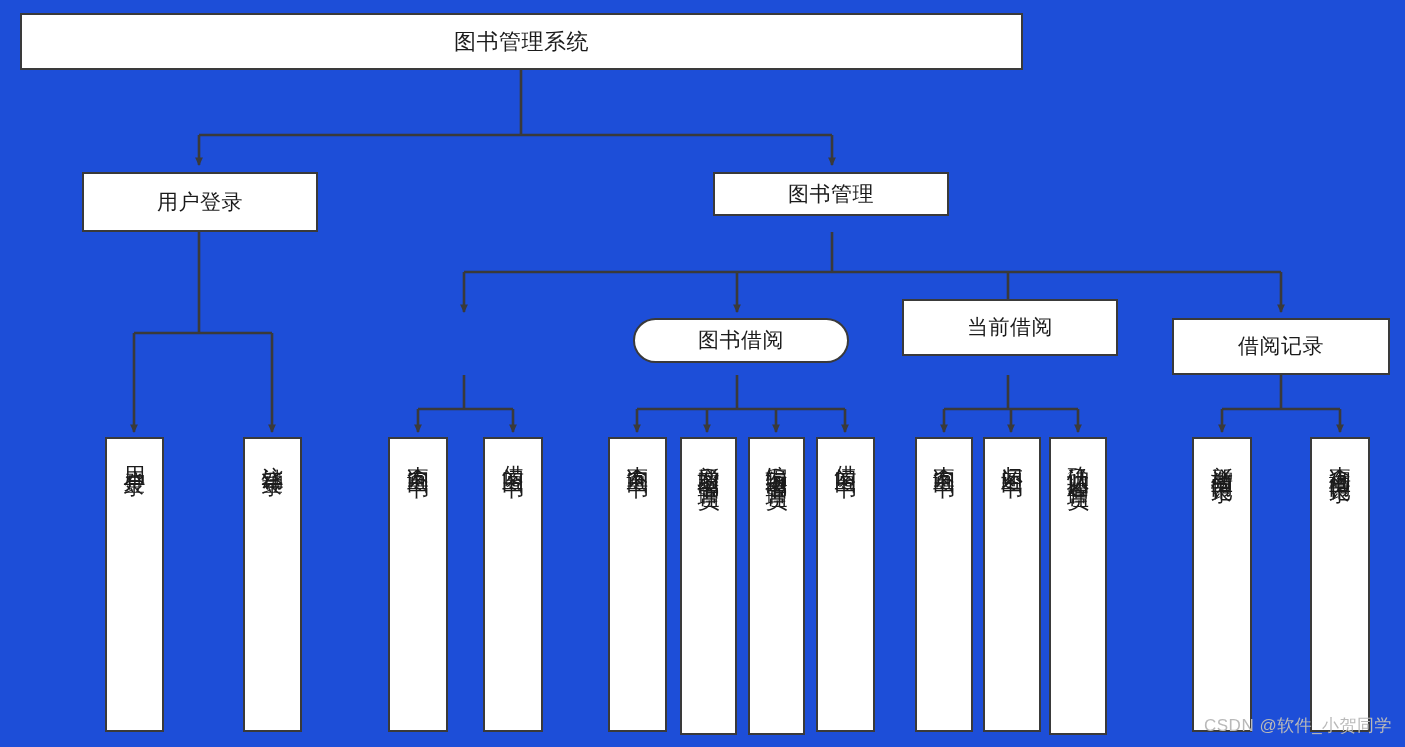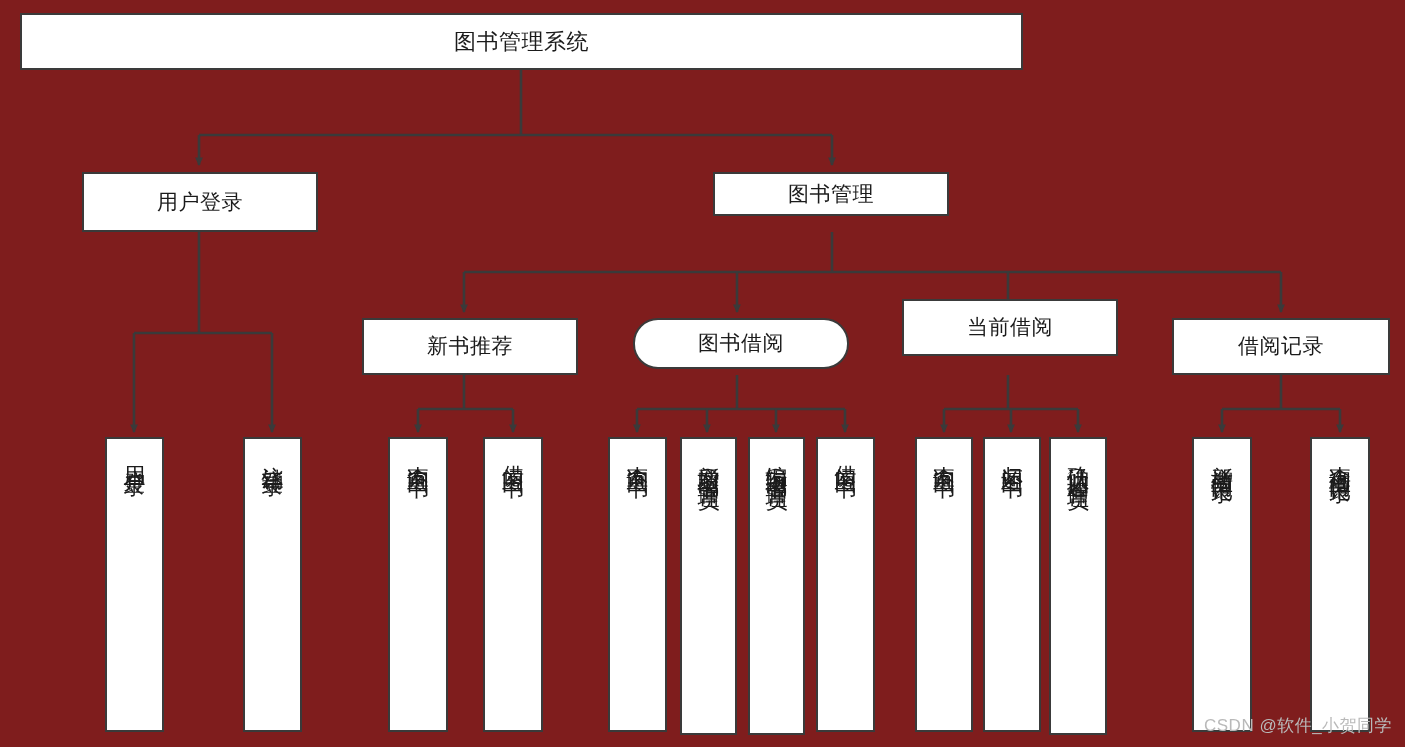--- a/index.html
+++ b/index.html
@@ -8,21 +8,21 @@
     padding: 0;
     background: #ffffff;
   }
   body {
     font-family: "Liberation Sans", "DejaVu Sans", sans-serif;
   }
   #diagram-root {
     position: relative;
     width: 1405px;
     height: 747px;
-    background: #7f1d1d;
+    background: #1d4ed8;
     overflow: hidden;
   }
   
   #connector-layer {
     position: absolute;
     left: 0;
     top: 0;
     width: 1405px;
     height: 747px;
     pointer-events: none;
@@ -141,25 +141,22 @@
   </div>
 
   <div class="node horiz" style="left:82px; top:172px; width:236px; height:60px;">
     <span class="label">用户登录</span>
   </div>
 
   <div class="node horiz" style="left:713px; top:172px; width:236px; height:44px;">
     <span class="label">图书管理</span>
   </div>
 
-  <div class="node horiz" style="left:362px; top:318px; width:216px; height:57px;">
-    <span class="label">新书推荐</span>
-  </div>
-
-  <div class="node horiz" style="left:633px; top:318px; width:216px; height:51px;border-radius:25px;">
+
+  <div class="node horiz" style="left:633px; top:318px; width:216px; height:45px;border-radius:25px;">
     <span class="label">图书借阅</span>
   </div>
 
   <div class="node horiz" style="left:902px; top:299px; width:216px; height:57px;">
     <span class="label">当前借阅</span>
   </div>
 
   <div class="node horiz" style="left:1172px; top:318px; width:218px; height:57px;">
     <span class="label">借阅记录</span>
   </div>

